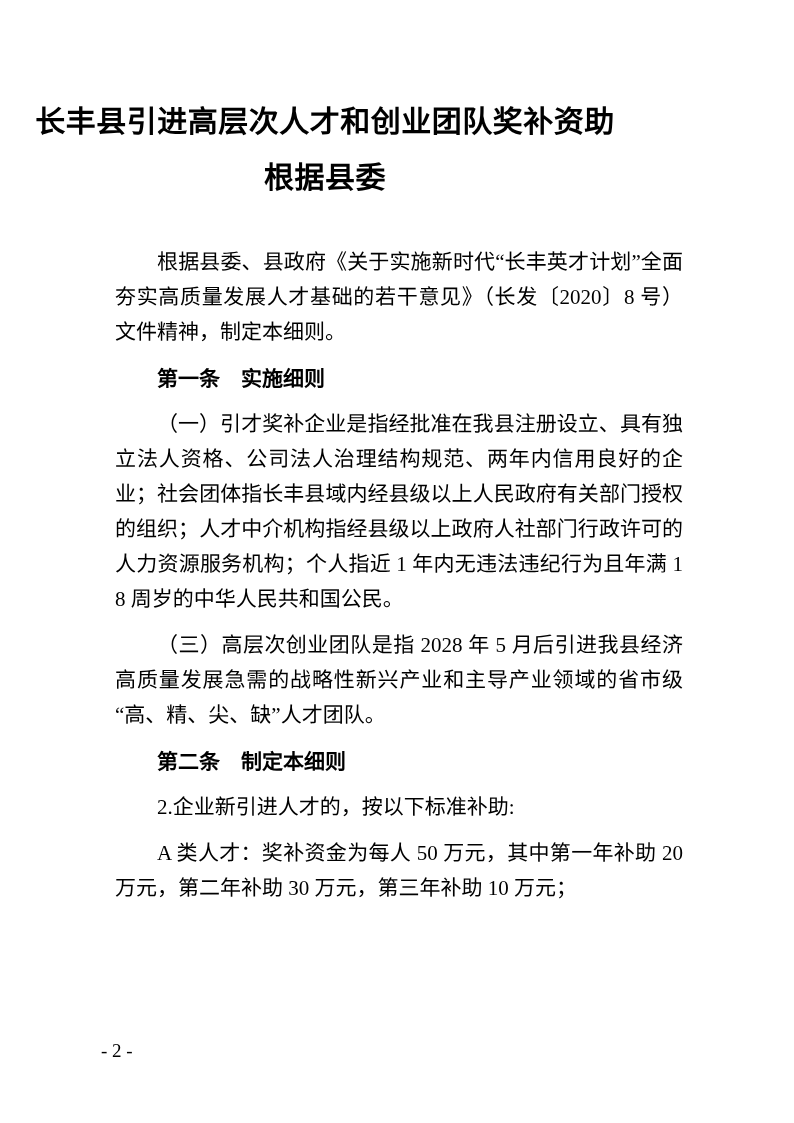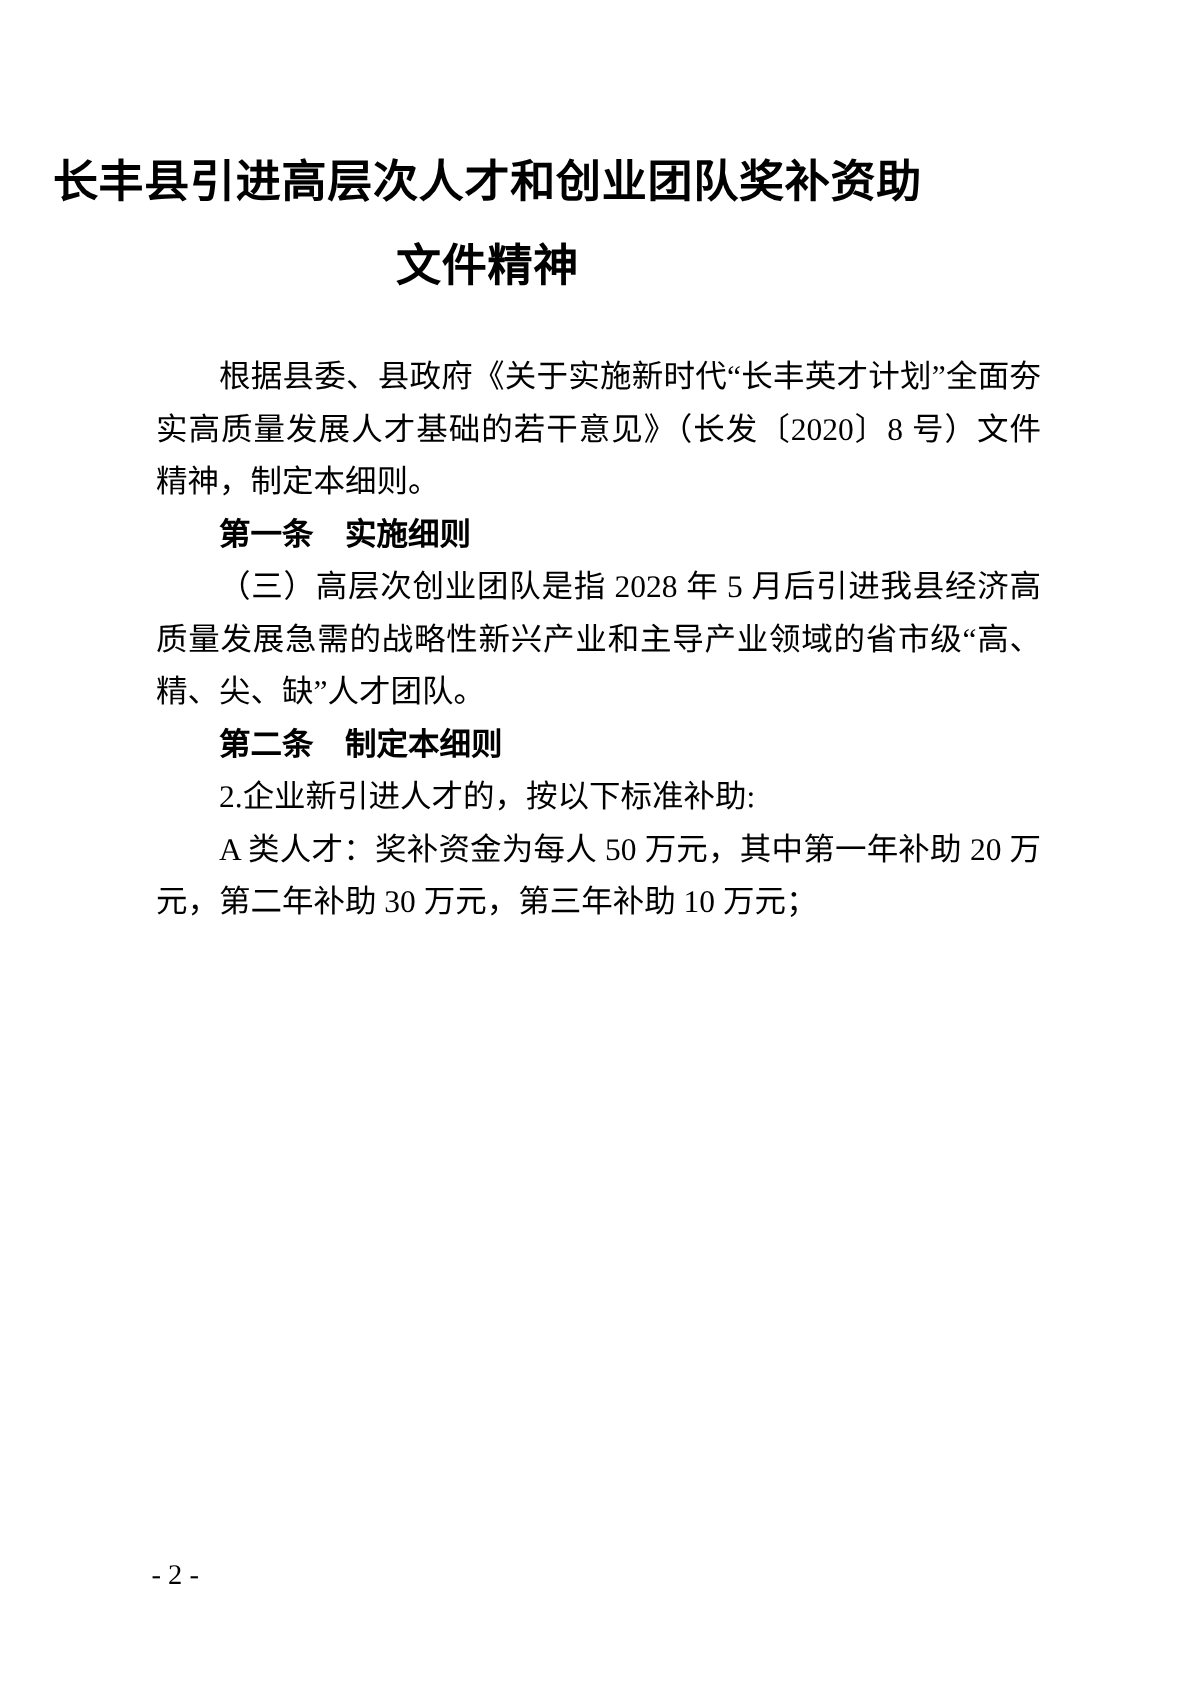--- a/index.html
+++ b/index.html
@@ -32,21 +32,21 @@
   .doc-body {
     position: absolute;
     top: 234px;
     left: 104px;
     width: 590px;
     font-size: 21px;
     line-height: 35px;
     color: #000000;
   }
   .para {
-    margin: 0;
+    margin: 11px;
     padding: 0;
     text-indent: 2em;
     text-align: justify;
     text-justify: inter-ideograph;
     word-break: break-all;
     font-family: "Liberation Serif", "DejaVu Serif", serif;
   }
   .para.heading {
     font-weight: bold;
     font-family: "Liberation Sans", "DejaVu Sans", sans-serif;
@@ -62,27 +62,28 @@
     color: #000000;
   }
 </style>
 </head>
 <body>
 
 <div class="sheet">
 
   <h1 class="title-block" style="margin:0;">
     <div>长丰县引进高层次人才和创业团队奖补资助</div>
-    <div>文件精神</div>
+    <div>根据县委</div>
   </h1>
 
   <main class="doc-body">
 
   <p class="para">根据县委、县政府《关于实施新时代“长丰英才计划”全面夯实高质量发展人才基础的若干意见》（长发〔2020〕8 号）文件精神，制定本细则。</p>
       <p class="para heading">第一条　实施细则</p>
+      <p class="para">（一）引才奖补企业是指经批准在我县注册设立、具有独立法人资格、公司法人治理结构规范、两年内信用良好的企业；社会团体指长丰县域内经县级以上人民政府有关部门授权的组织；人才中介机构指经县级以上政府人社部门行政许可的人力资源服务机构；个人指近 1 年内无违法违纪行为且年满 18 周岁的中华人民共和国公民。</p>
       <p class="para">（三）高层次创业团队是指 2028 年 5 月后引进我县经济高质量发展急需的战略性新兴产业和主导产业领域的省市级“高、精、尖、缺”人才团队。</p>
       <p class="para heading">第二条　制定本细则</p>
       <p class="para">2.企业新引进人才的，按以下标准补助:</p>
       <p class="para">A 类人才：奖补资金为每人 50 万元，其中第一年补助 20 万元，第二年补助 30 万元，第三年补助 10 万元；</p>
     </main>
 
   <div class="page-number">- 2 -</div>
 
 </div>
 

